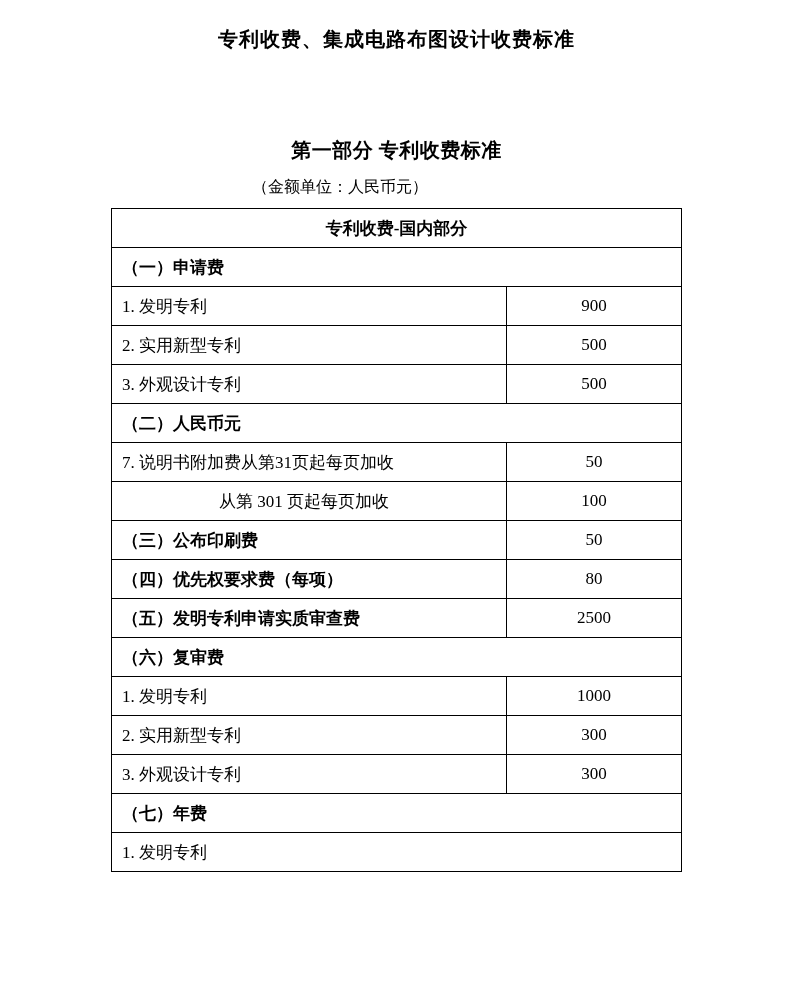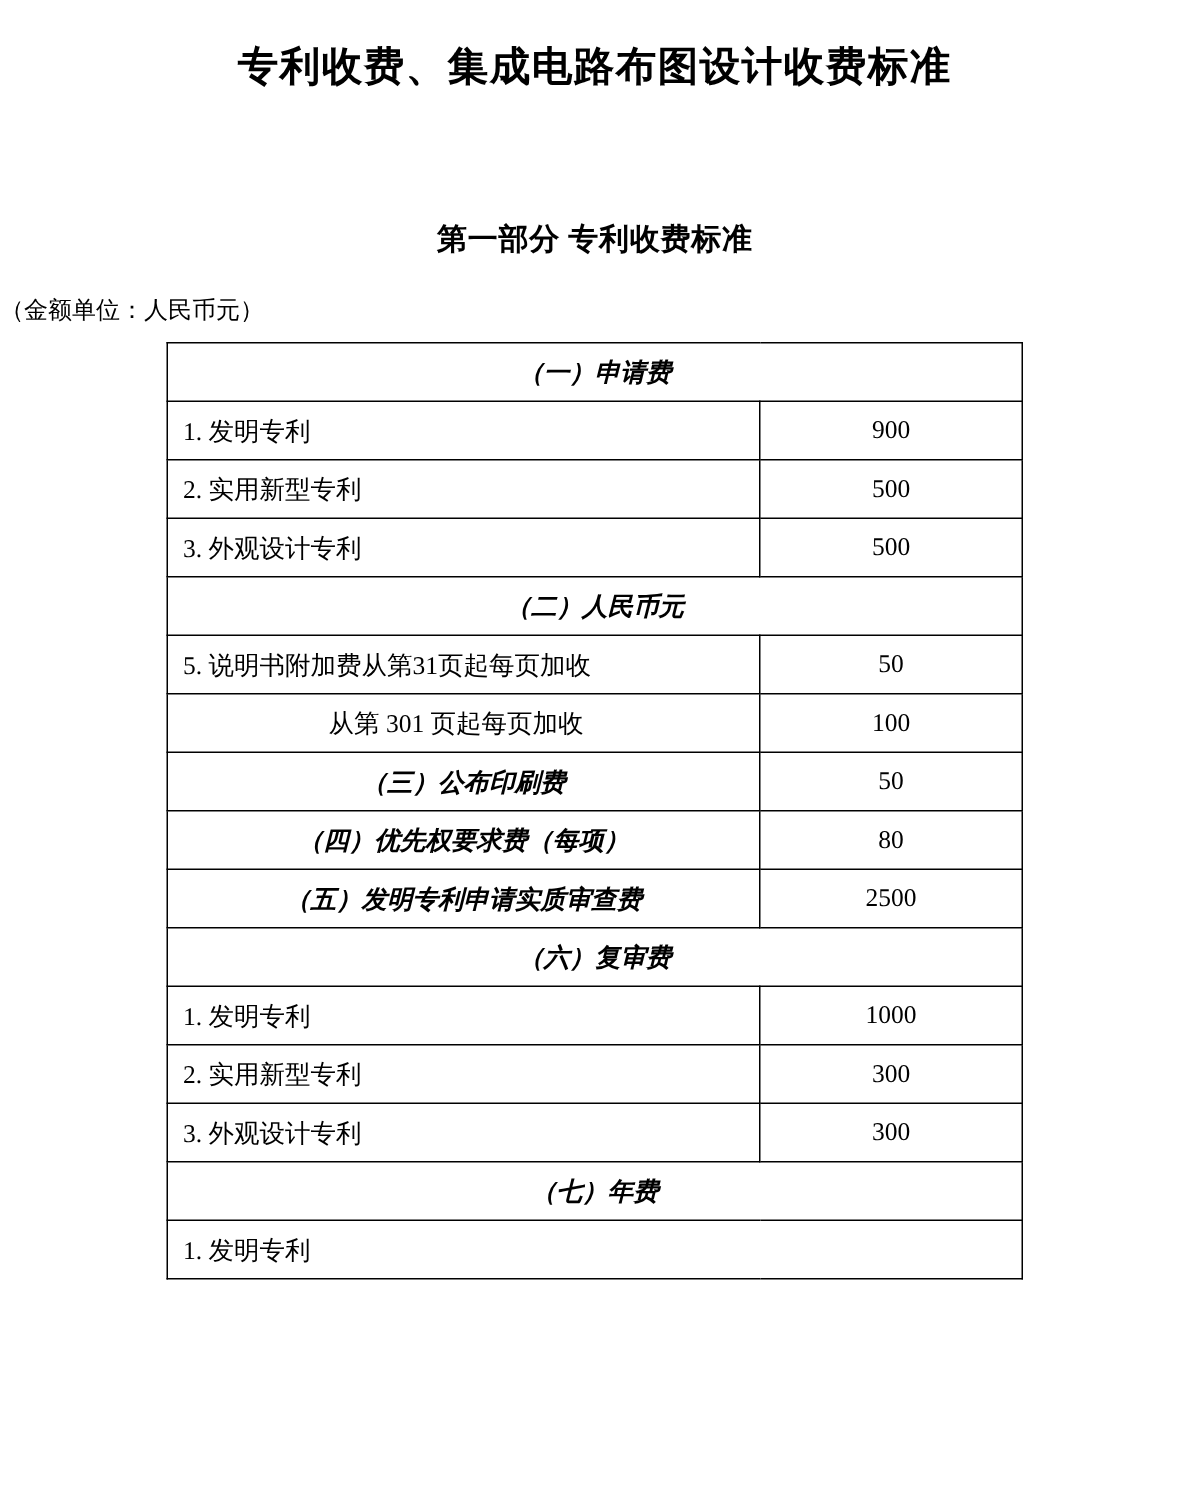--- a/index.html
+++ b/index.html
@@ -17,37 +17,37 @@
   }
   .page {
     width: 793px;
     height: 1002px;
     box-sizing: border-box;
     padding: 0;
     position: relative;
   }
   .doc-title {
     text-align: center;
-    font-size: 27px;
+    font-size: 20px;
     font-weight: bold;
     letter-spacing: 1px;
     margin-top: 26px;
     font-family: "Liberation Serif", "DejaVu Serif", serif;
   }
   .section-title {
     text-align: center;
     font-size: 20px;
     font-weight: bold;
     margin-top: 84px;
     letter-spacing: 0.5px;
   }
   .unit-note {
-    text-align: left;
+    text-align: center;
     font-size: 16px;
-    margin-top: 24px;
+    margin-top: 13px;
     padding-right: 113px;
   }
   table.fee-table {
     border-collapse: collapse;
     margin: 10px auto 0 auto;
     width: 570px;
     table-layout: fixed;
   }
   table.fee-table td {
     border: 1px solid #000000;
@@ -55,25 +55,24 @@
     font-size: 17px;
     padding: 0 10px;
     vertical-align: middle;
   }
   td.head-cell {
     text-align: center;
     font-weight: bold;
     font-size: 18px;
   }
   td.group-cell {
-    text-align: center;
+    text-align: left;
     font-weight: bold;
     font-size: 18px;
     padding-left: 14px;
-    font-style: italic;
   }
   td.item-cell {
     text-align: left;
     font-size: 17px;
     padding-left: 14px;
   }
   td.item-cell.indent {
     text-align: center;
     padding-left: 0;
   }
@@ -94,39 +93,42 @@
 
   <div class="unit-note">（金额单位：人民币元）</div>
 
   <table class="fee-table">
     <colgroup>
       <col style="width:395px">
       <col style="width:175px">
     </colgroup>
     <tbody>
         <tr>
+          <td class="head-cell" colspan="2">专利收费-国内部分</td>
+        </tr>
+        <tr>
           <td class="group-cell" colspan="2">（一）申请费</td>
         </tr>
         <tr>
           <td class="item-cell">1. 发明专利</td>
           <td class="amount-cell">900</td>
         </tr>
         <tr>
           <td class="item-cell">2. 实用新型专利</td>
           <td class="amount-cell">500</td>
         </tr>
         <tr>
           <td class="item-cell">3. 外观设计专利</td>
           <td class="amount-cell">500</td>
         </tr>
         <tr>
           <td class="group-cell" colspan="2">（二）人民币元</td>
         </tr>
         <tr>
-          <td class="item-cell">5. 说明书附加费从第31页起每页加收</td>
+          <td class="item-cell">7. 说明书附加费从第31页起每页加收</td>
           <td class="amount-cell">50</td>
         </tr>
         <tr>
           <td class="item-cell indent">从第 301 页起每页加收</td>
           <td class="amount-cell">100</td>
         </tr>
         <tr>
           <td class="group-cell">（三）公布印刷费</td>
           <td class="amount-cell">50</td>
         </tr>

